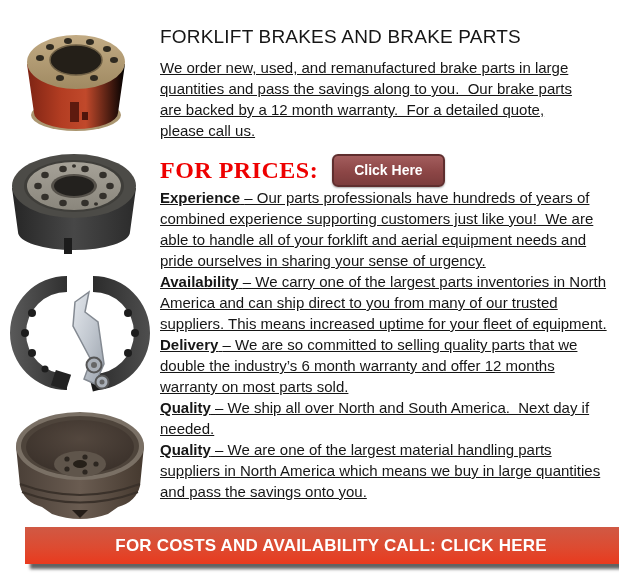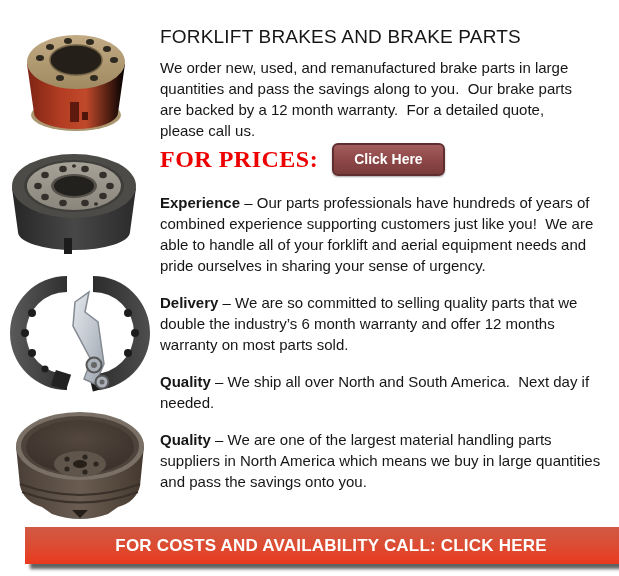--- a/index.html
+++ b/index.html
@@ -13,36 +13,36 @@
   #img-dark-drum{left:8px;top:142px;width:132px;height:114px;}
   #img-brake-shoes{left:5px;top:272px;width:150px;height:122px;}
   #img-bowl-drum{left:10px;top:402px;width:140px;height:118px;}
 
   
   .content{position:absolute;left:160px;top:16px;width:452px;}
   h1.title{
     margin:10px 0 0 0;font-size:19px;font-weight:400;color:#161616;
     letter-spacing:0.2px;white-space:nowrap;
   }
-  p{margin:0;font-size:15px;line-height:21px;color:#161616;}
+  p{margin:0;font-size:15px;line-height:21px;color:#161616;text-decoration:underline;}
   .intro{margin-top:9px;max-width:424px;}
-  .prices-row{margin-top:2px;display:flex;align-items:center;}
+  .prices-row{margin-top:13px;display:flex;align-items:center;}
   .prices-heading{
     font-family:"Liberation Serif",serif;font-weight:700;
     font-size:24px;color:#ee0000;letter-spacing:0.5px;
   }
   .click-here-btn{
     margin-left:14px;cursor:pointer;
     background:linear-gradient(#a35d5d,#8c4646 55%,#7b3c3c);
     border:2px solid #5f2e2e;border-radius:6px;
     color:#ffffff;font-family:"Liberation Sans",sans-serif;
     font-size:14px;font-weight:700;padding:6px 20px 7px 20px;
     box-shadow:0 1px 2px rgba(0,0,0,0.35);
   }
-  .section{margin-top:16px;max-width:472px;}
+  .section{margin-top:0;max-width:472px;}
   .section b{font-weight:700;}
 
   
   .footer-banner{
     position:absolute;left:25px;top:527px;width:612px;height:37px;
     background:linear-gradient(#d05944,#dd4b31 55%,#e93a1e);
     box-shadow:5px 5px 3px rgba(70,70,70,0.85);
     display:flex;align-items:center;justify-content:center;cursor:pointer;
   }
   .footer-banner span{
@@ -199,20 +199,21 @@
 
   <p class="intro">We order new, used, and remanufactured brake parts in large quantities and pass the savings along to you. &nbsp;Our brake parts are backed by a 12 month warranty. &nbsp;For a detailed quote, please call us.</p>
 
   <div class="prices-row">
     <span class="prices-heading">FOR PRICES:</span>
     <button class="click-here-btn">Click Here</button>
   </div>
 
   <p class="section"><b>Experience</b> <span>– Our parts professionals have hundreds of years of combined experience supporting customers just like you! &nbsp;We are able to handle all of your forklift and aerial equipment needs and pride ourselves in sharing your sense of urgency.</span></p>
 
+  <p class="section"><b>Availability</b> <span>– We carry one of the largest parts inventories in North America and can ship direct to you from many of our trusted suppliers. This means increased uptime for your fleet of equipment.</span></p>
 
   <p class="section"><b>Delivery</b> <span>– We are so committed to selling quality parts that we double the industry’s 6 month warranty and offer 12 months warranty on most parts sold.</span></p>
 
   <p class="section"><b>Quality</b> <span>– We ship all over North and South America. &nbsp;Next day if needed.</span></p>
 
   <p class="section"><b>Quality</b> <span>– We are one of the largest material handling parts suppliers in North America which means we buy in large quantities and pass the savings onto you.</span></p>
 </div>
 
 <div class="footer-banner">
   <span>FOR COSTS AND AVAILABILITY CALL: CLICK HERE</span>

